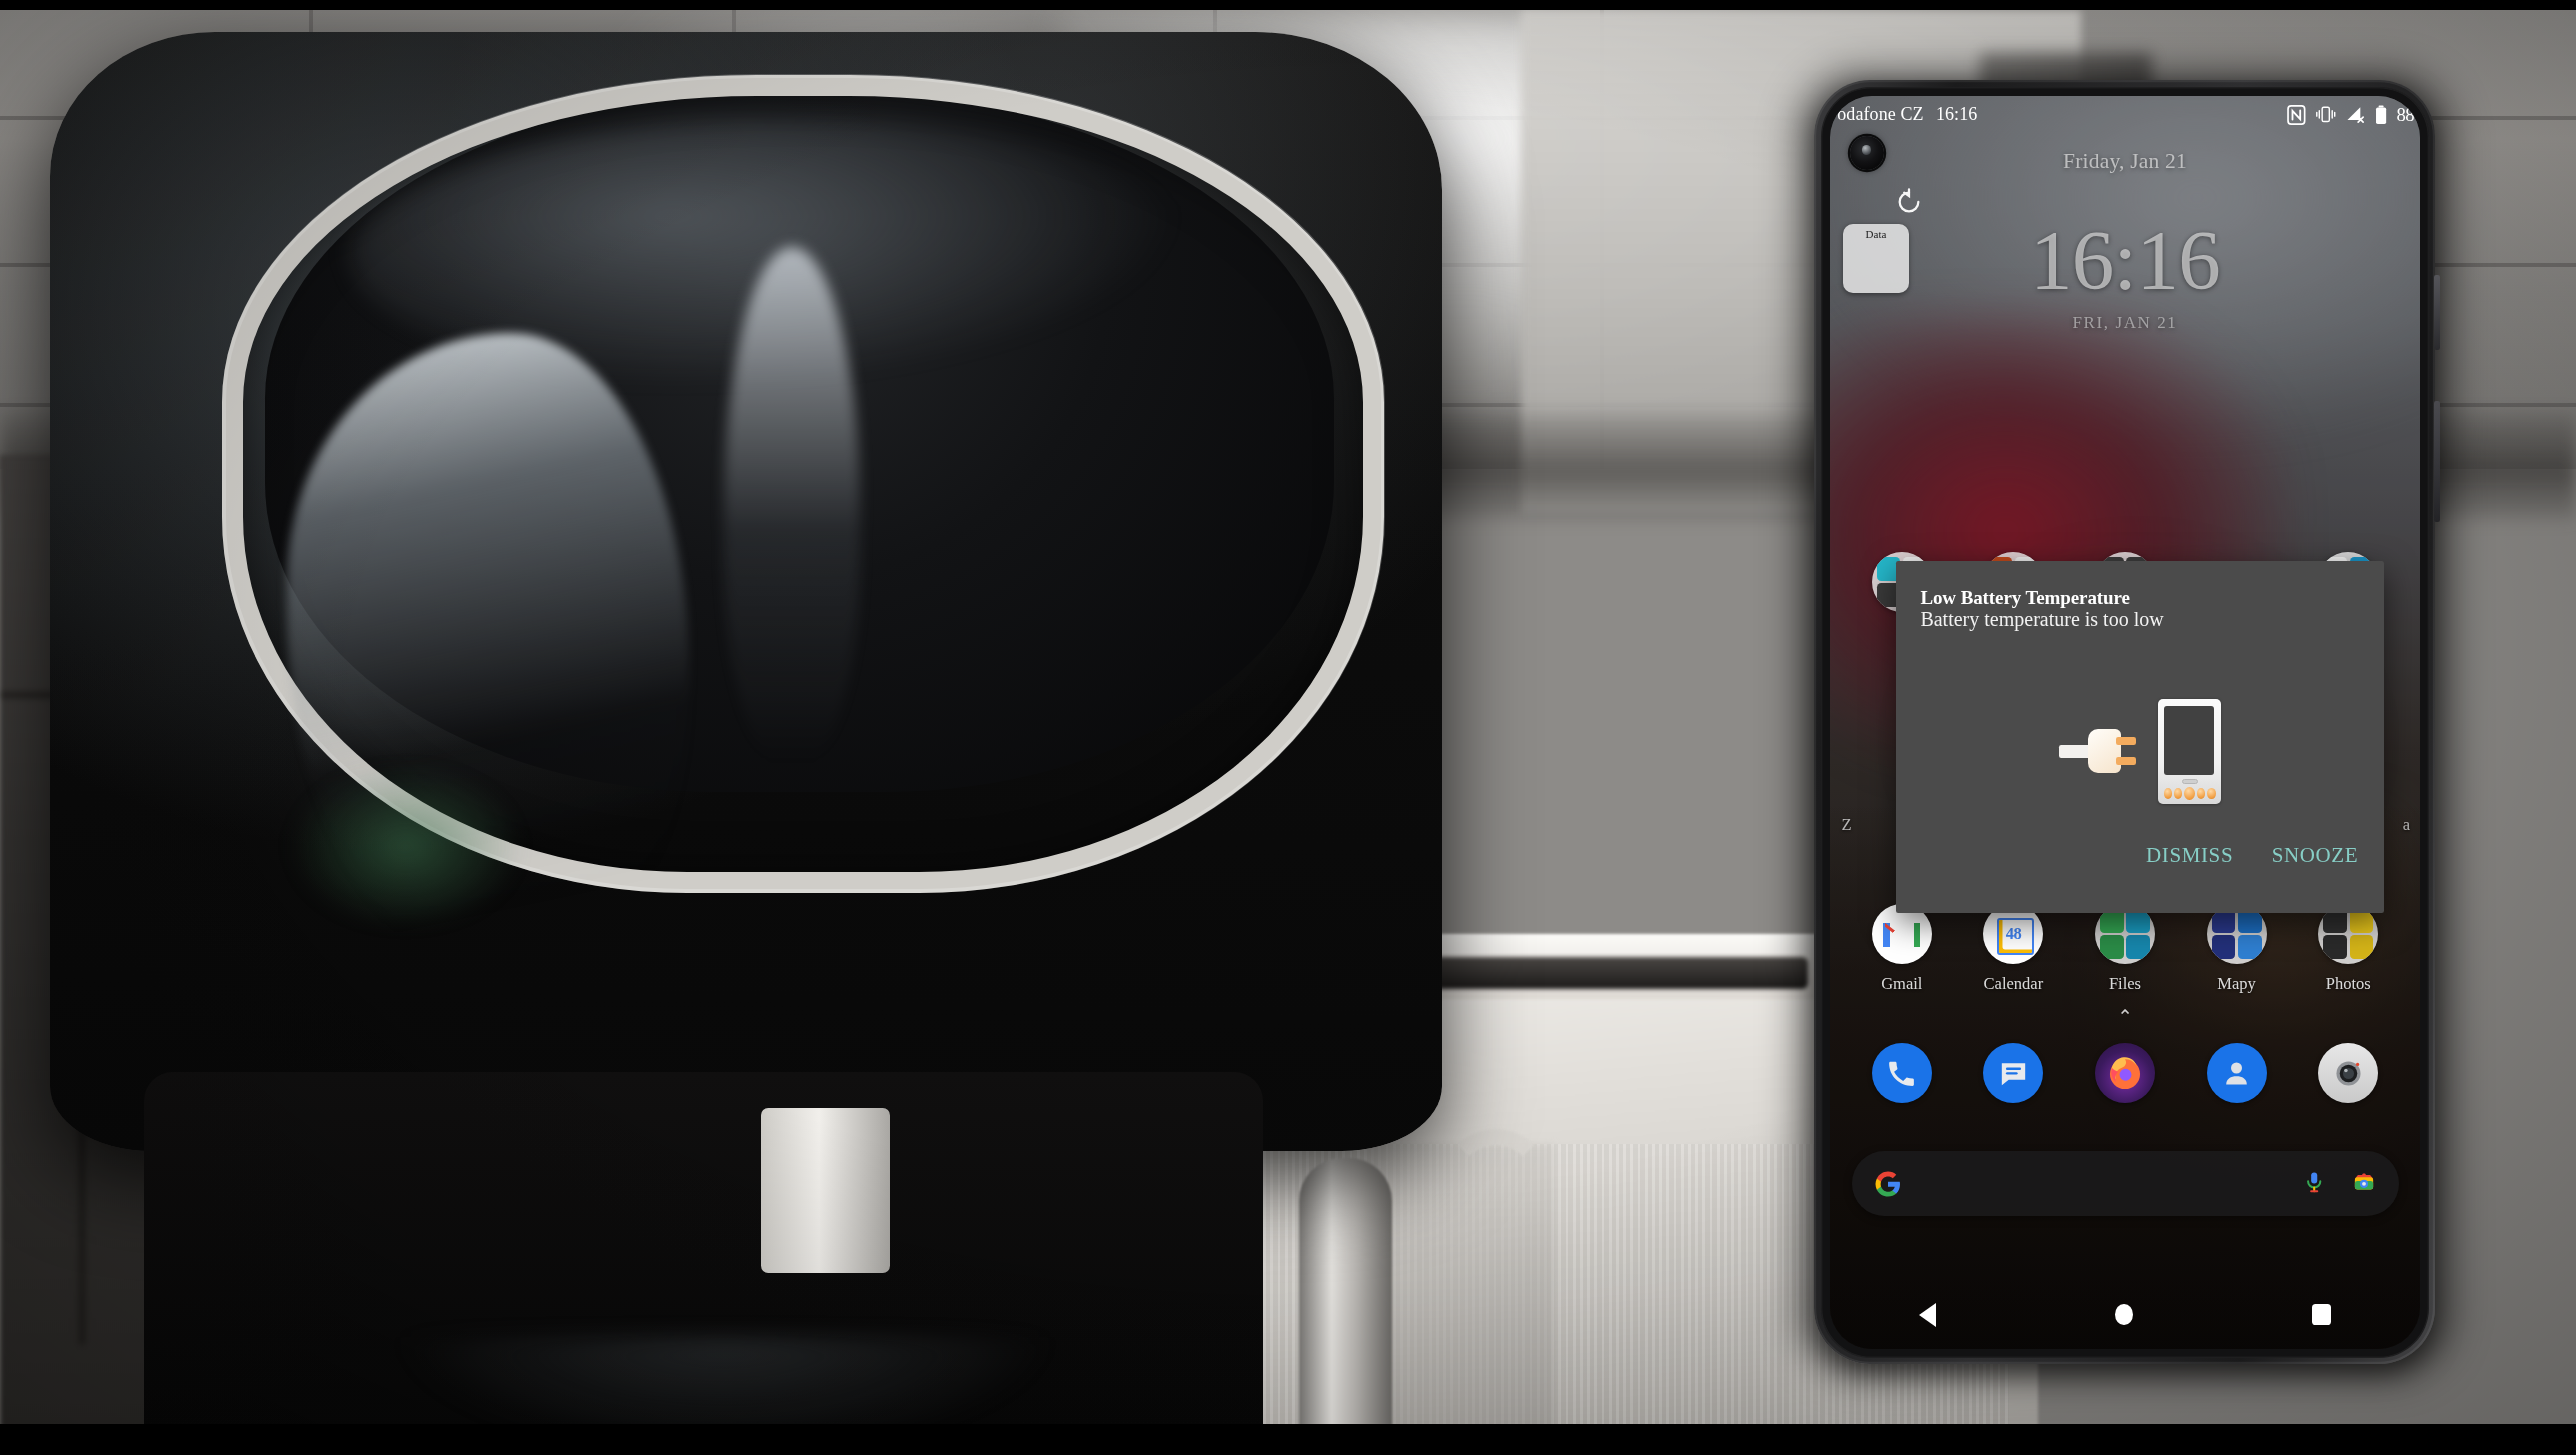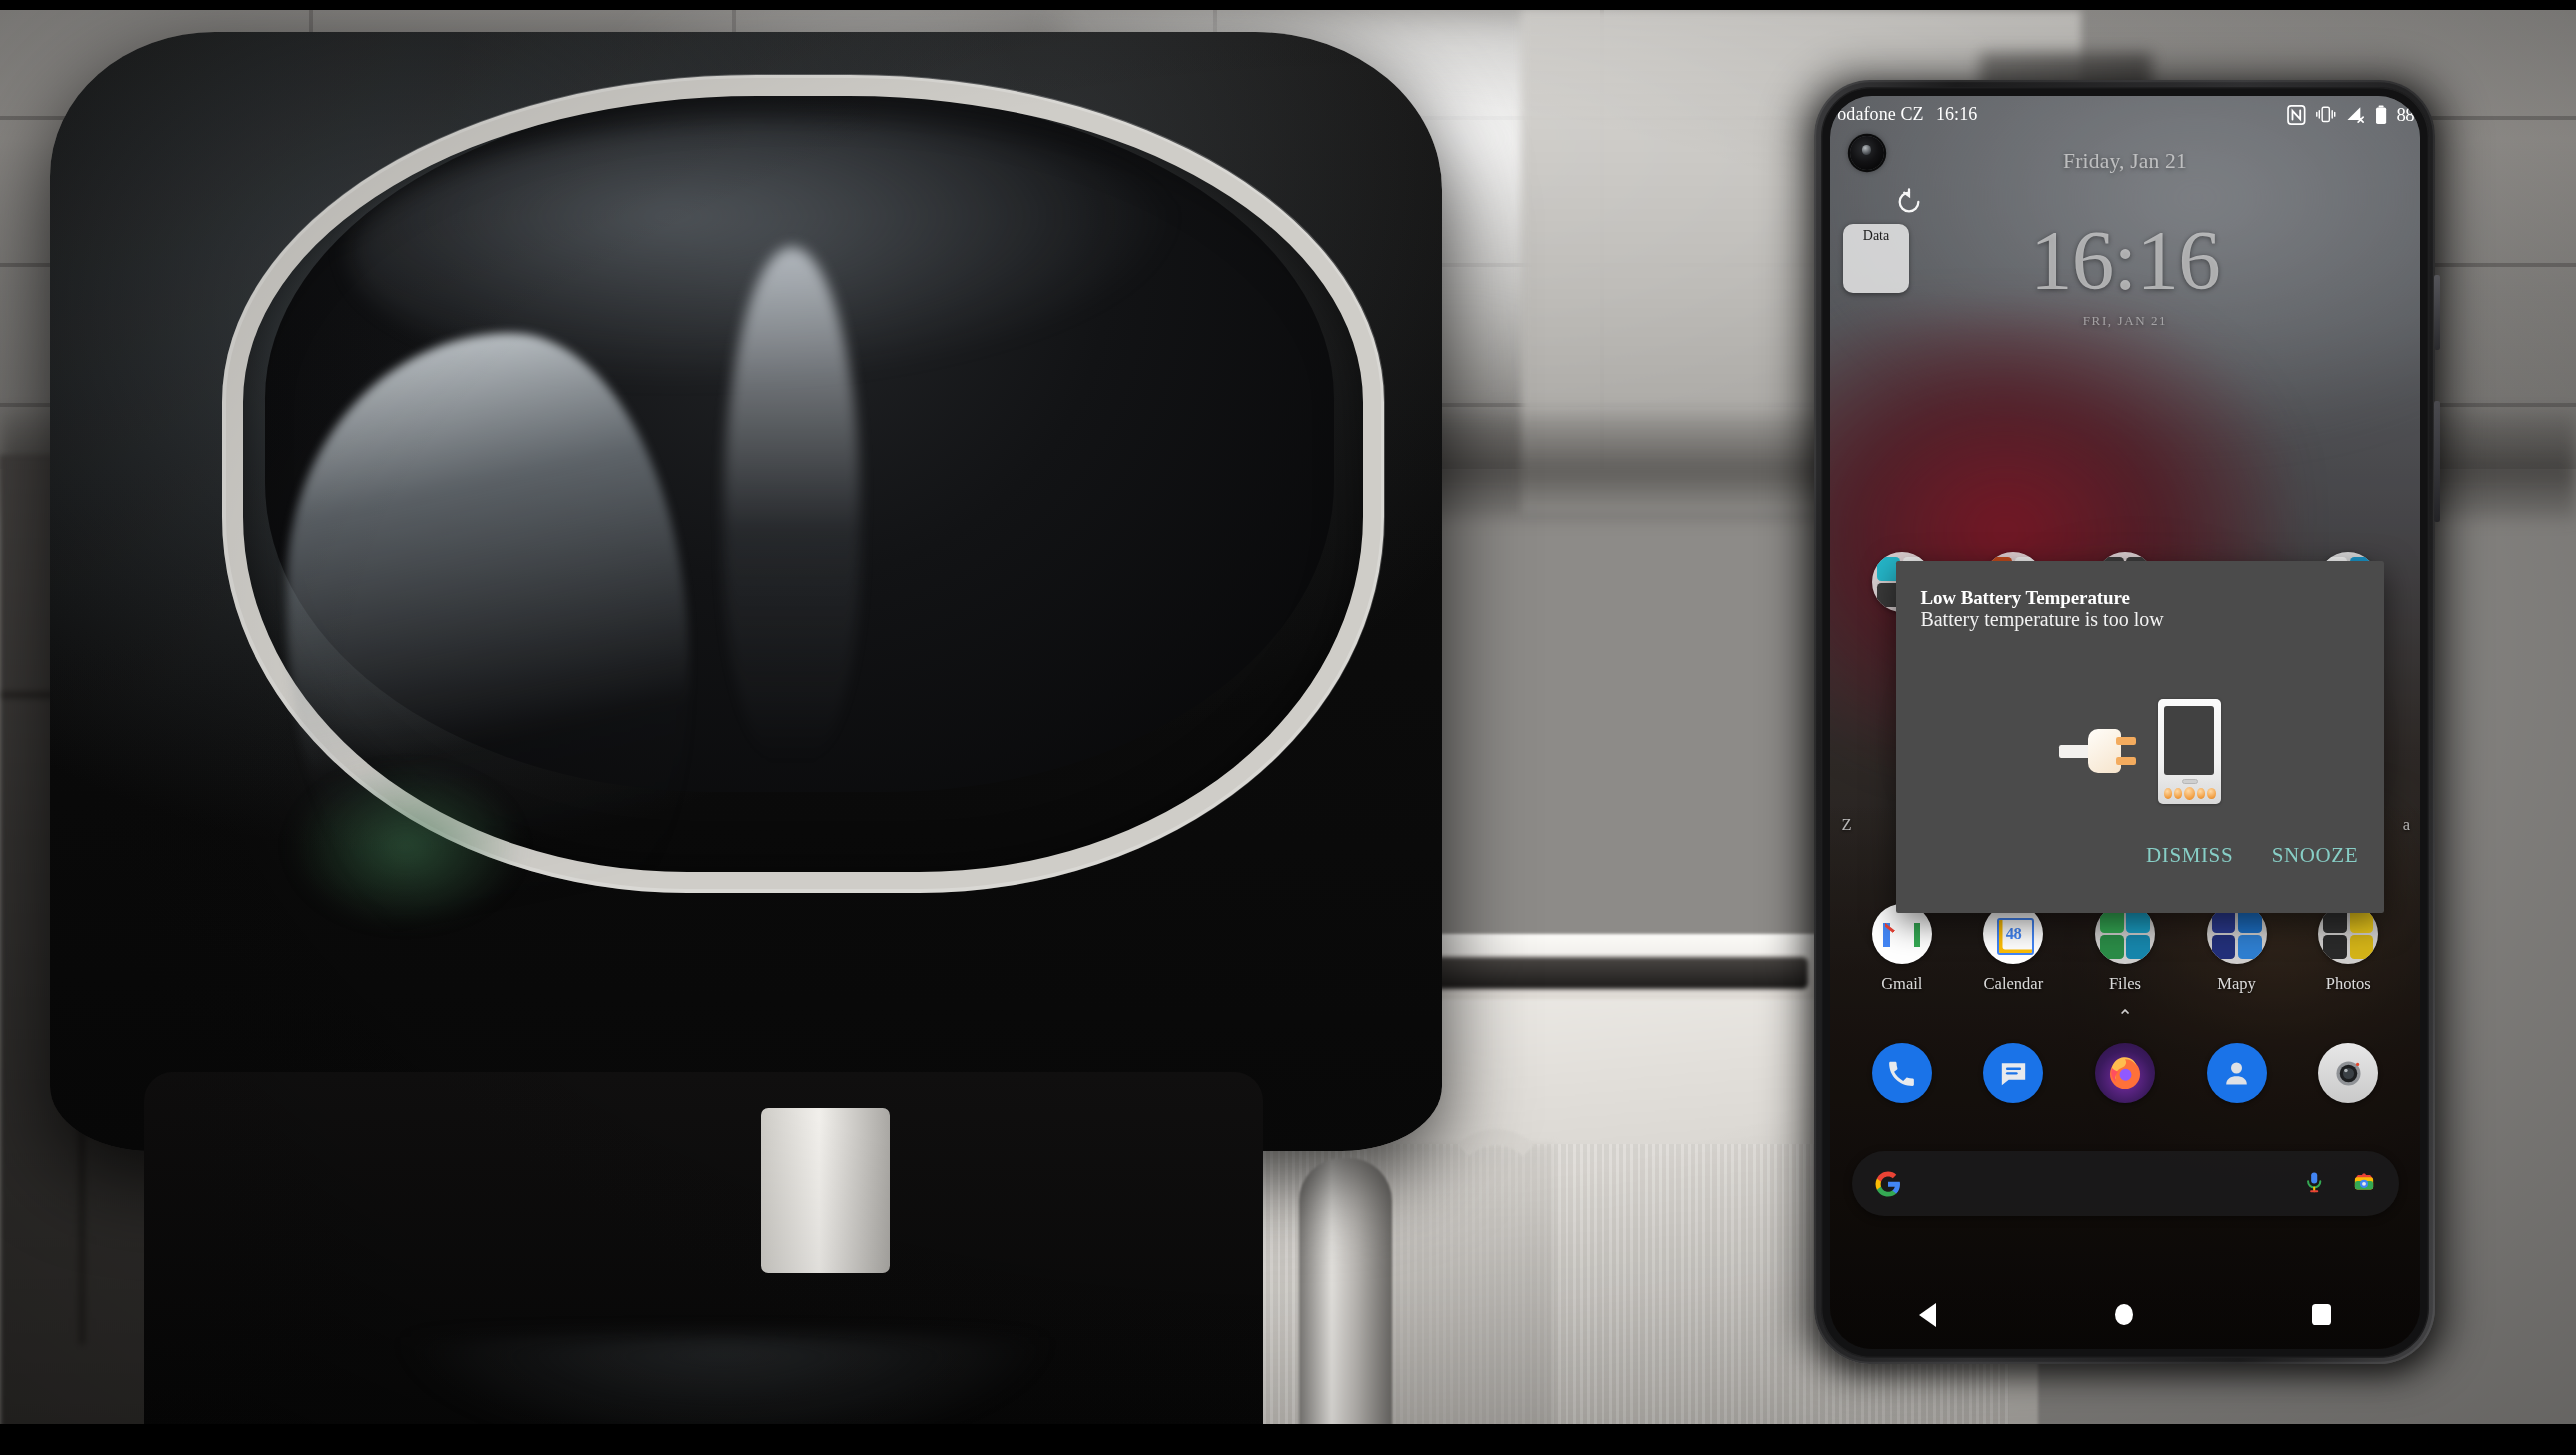--- a/index.html
+++ b/index.html
@@ -184,21 +184,21 @@
     box-shadow:0 0 0 2.2px rgba(0,0,0,.85), 0 0 7.2px rgba(0,0,0,.7); }
   .punchhole::after { content:""; position:absolute; left:11.5px; top:9.3px; width:9.3px; height:9.3px;
     border-radius:50%; background:radial-gradient(circle at 35% 30%, #cfd4d8, #5c6166 60%, #1a1c1e 100%); opacity:.85; }
 
   
   .clock-wrap { position:absolute; left:0; top:53px; width:100%; text-align:center; z-index:5;
     color:rgba(225,225,225,.72); text-shadow:0 1.4px 5.7px rgba(0,0,0,.45); }
   .clock-date-top { font-size:21.5px; font-weight:400; letter-spacing:0.2px; }
   .clock-time { margin-top:44px; font-size:85px; font-weight:300; line-height:1;
     letter-spacing:-0.7px; color:rgba(222,222,222,.68); }
-  .clock-date-bot { margin-top:10px; font-size:13px; letter-spacing:1.6px;
+  .clock-date-bot { margin-top:10px; font-size:17px; letter-spacing:1.6px;
     color:rgba(214,214,214,.60); }
 
   
   .hs-row { position:absolute; left:0; width:100%; display:flex; z-index:4;
     justify-content:space-around; padding:0 16px; }
   .app { width:92px; display:flex; flex-direction:column; align-items:center; }
   .app-ico { width:60px; height:60px; border-radius:50%; position:relative; overflow:hidden;
     box-shadow:0 1.4px 5.7px rgba(0,0,0,.4); }
   .app-lbl { margin-top:10px; font-size:16.5px; color:rgba(236,236,236,.92);
     text-shadow:0 0.7px 2.9px rgba(0,0,0,.75); white-space:nowrap; }
@@ -255,21 +255,21 @@
   .nav-back { width:0; height:0; border-top:12.2px solid transparent; border-bottom:12.2px solid transparent;
     border-right:17px solid #fff; }
   .nav-home { width:18px; height:21.5px; border-radius:50%; background:#fff; }
   .nav-recent { width:18.7px; height:21.5px; border-radius:3.6px; background:#fff; }
 
   
   .data-card { position:absolute; left:13px; top:128px; width:66px; height:69px; z-index:4;
     background:rgba(236,236,236,.82); border-radius:10px;
     display:flex; flex-direction:column; align-items:center; padding-top:4.3px;
     box-shadow:0 1.4px 5.7px rgba(0,0,0,.4); }
-  .data-card-lbl { font-size:14px; color:#1c1c1c; }
+  .data-card-lbl { font-size:11px; color:#1c1c1c; }
   .rot-ico { position:absolute; left:63px; top:90px; z-index:4; color:rgba(250,250,250,.9); }
 
   
   .dialog { position:absolute; left:66px; top:465px; width:488px; height:352px; z-index:12;
     background:#4b4b4b; border-radius:2.2px;
     box-shadow:0 10px 32px rgba(0,0,0,.55);
     padding:26px 24.4px 0 24.4px; color:#fff; }
   .dlg-title { font-size:19px; font-weight:700; letter-spacing:-0.1px; line-height:1.12; }
   .dlg-msg { font-size:20px; font-weight:400; color:#f2f2f2; }
   .dlg-art { position:absolute; left:0; top:126px; width:100%; height:129px;

